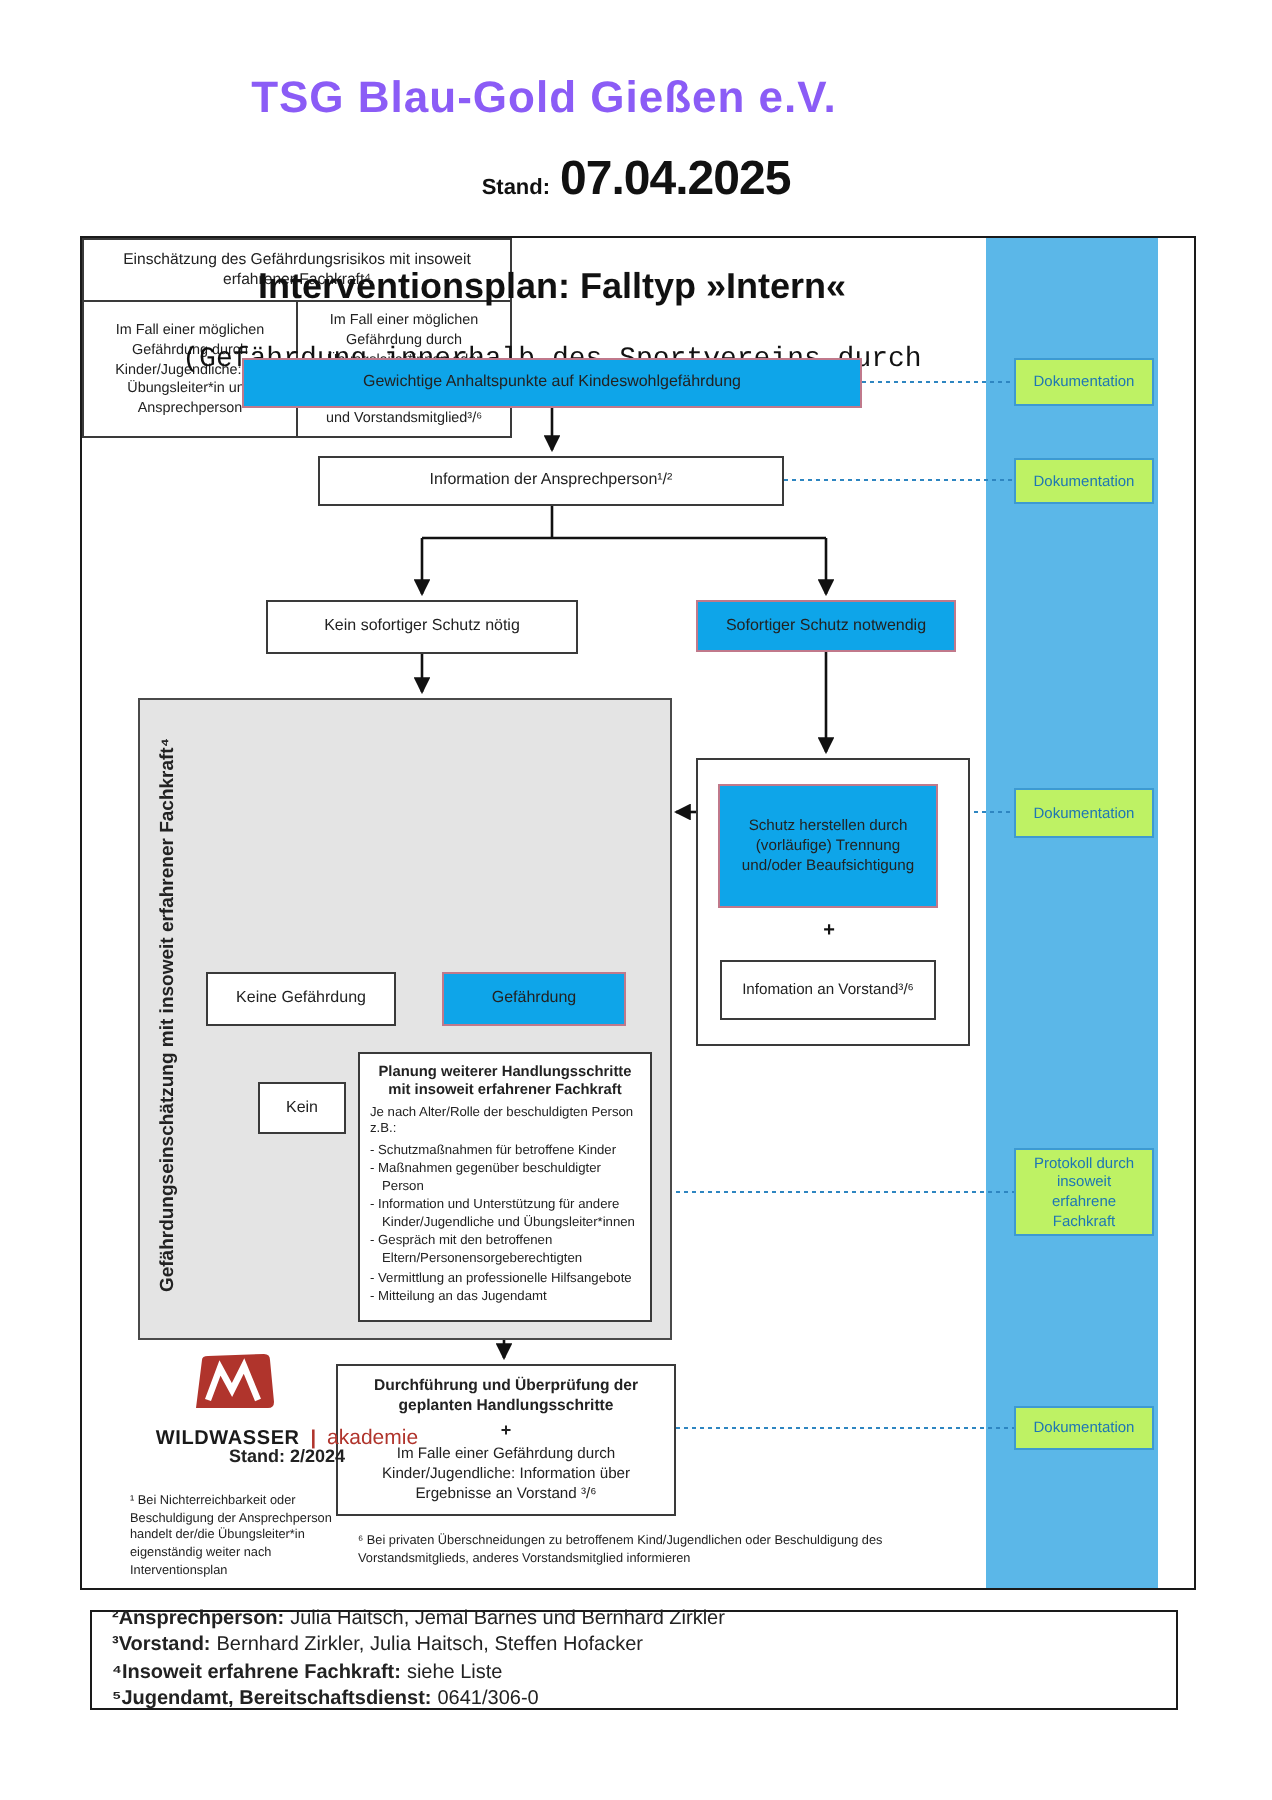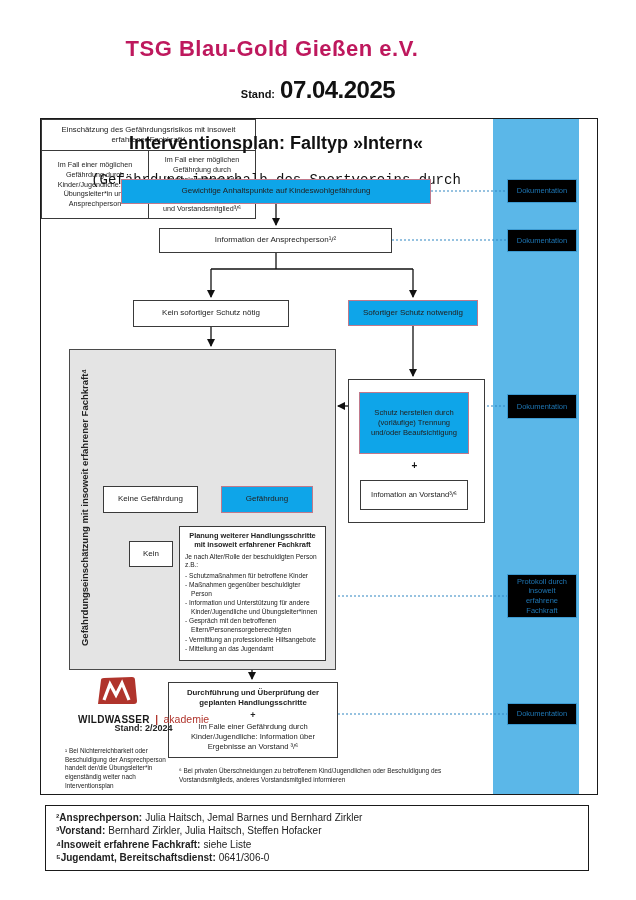--- a/index.html
+++ b/index.html
@@ -1,39 +1,39 @@
 <!DOCTYPE html>
 <html><head>
 <meta charset="utf-8">
 <style>
   html,body{margin:0;padding:0;background:#ffffff;}
   body{width:636px;height:900px;position:relative;font-family:"Liberation Sans",sans-serif;color:#222;}
   .abs{position:absolute;}
 
   
-  .org-title{top:36px;left:0;width:544px;text-align:center;font-size:22px;font-weight:bold;color:#be185d;letter-spacing:.5px;}
+  .org-title{top:36px;left:0;width:544px;text-align:center;font-size:22px;font-weight:bold;color:#8b5cf6;letter-spacing:.5px;}
   .stand-row{top:76px;left:0;width:636px;display:flex;justify-content:center;align-items:baseline;gap:5px;}
   .stand-label{font-size:11px;font-weight:bold;color:#111;}
   .stand-date{font-size:24px;font-weight:bold;color:#111;letter-spacing:-.5px;}
 
   
   .board{left:40px;top:118px;width:556px;height:675px;border:1.5px solid #1a1a1a;background:#fff;}
   .bluecol{left:452px;top:0;width:86px;height:675px;background:#5bb7e8;z-index:1;}
   .lines-layer{left:0;top:0;width:556px;height:675px;z-index:2;pointer-events:none;}
 
   .titleblock{left:25px;top:14px;width:420px;text-align:center;z-index:3;}
   .titleblock .t1{font-size:18px;font-weight:bold;color:#111;}
   .titleblock .t2{font-size:14px;color:#111;margin-top:18px;font-family:Liberation Mono, monospace;}
   .titleblock .t3{font-size:9.5px;color:#111;}
 
   .box{position:absolute;border:1px solid #3a3a3a;background:#fff;display:flex;align-items:center;justify-content:center;
        text-align:center;font-size:8px;line-height:1.3;color:#222;z-index:3;padding:1px 4px;box-sizing:border-box;}
   .pink{background:#0ea5e9;border:1.2px solid #c0798b;}
   .panel{background:#e4e4e4;border:1px solid #4a4a4a;z-index:2;}
-  .dok{border:1px solid #3d9ad1;color:#1e76b4;background:#000000;font-size:7.5px;z-index:3;}
+  .dok{border:1px solid #3d9ad1;color:#1e76b4;background:#bef264;font-size:7.5px;z-index:3;}
 
   .vlabel{left:-106px;top:382px;width:300px;height:13px;transform:rotate(-90deg);
           font-size:9.5px;font-weight:bold;text-align:center;color:#222;z-index:3;}
 
   .ebox{left:68px;top:242px;width:215px;height:100px;border:1px solid #3a3a3a;background:#fff;z-index:3;
         display:flex;flex-direction:column;box-sizing:border-box;}
   .ebox .ehead{height:30px;border-bottom:1px solid #3a3a3a;display:flex;align-items:center;justify-content:center;
         text-align:center;font-size:7.8px;line-height:1.3;padding:0 10px;}
   .ebox .ecells{flex:1;display:flex;}
   .ebox .ecell{flex:1;display:flex;align-items:center;justify-content:center;text-align:center;
@@ -62,21 +62,21 @@
   .logo-row .w{font-size:10px;font-weight:bold;color:#1a1a1a;letter-spacing:.3px;}
   .logo-row .sep{font-size:10px;color:#b0342c;font-weight:bold;margin:0 1px;}
   .logo-row .a{font-size:10.5px;color:#b0342c;}
   .logo-stand{left:10px;top:604px;width:185px;text-align:center;font-size:9px;font-weight:bold;z-index:3;}
 
   .fn{position:absolute;font-size:6.4px;line-height:1.35;color:#222;z-index:3;text-align:left;}
   .fn1{left:24px;top:628px;width:112px;}
   .fn6{left:138px;top:648px;width:305px;}
 
   
-  .footerbox{left:45px;top:805px;width:544px;height:66px;border:1.7px solid #1a1a1a;box-sizing:border-box;
+  .footerbox{left:45px;top:805px;width:544px;height:50px;border:1.7px solid #1a1a1a;box-sizing:border-box;
              padding:5px 10px;display:flex;flex-direction:column;justify-content:center;gap:1px;}
   .footerbox .fl{font-size:10px;line-height:1.25;}
   .footerbox .fl .lab{font-weight:bold;}
   .footerbox .fl .val{font-weight:normal;margin-left:3px;}
 </style>
 </head>
 <body>
 
 <div class="abs org-title">TSG Blau-Gold Gießen e.V.</div>
 <div class="abs stand-row">

